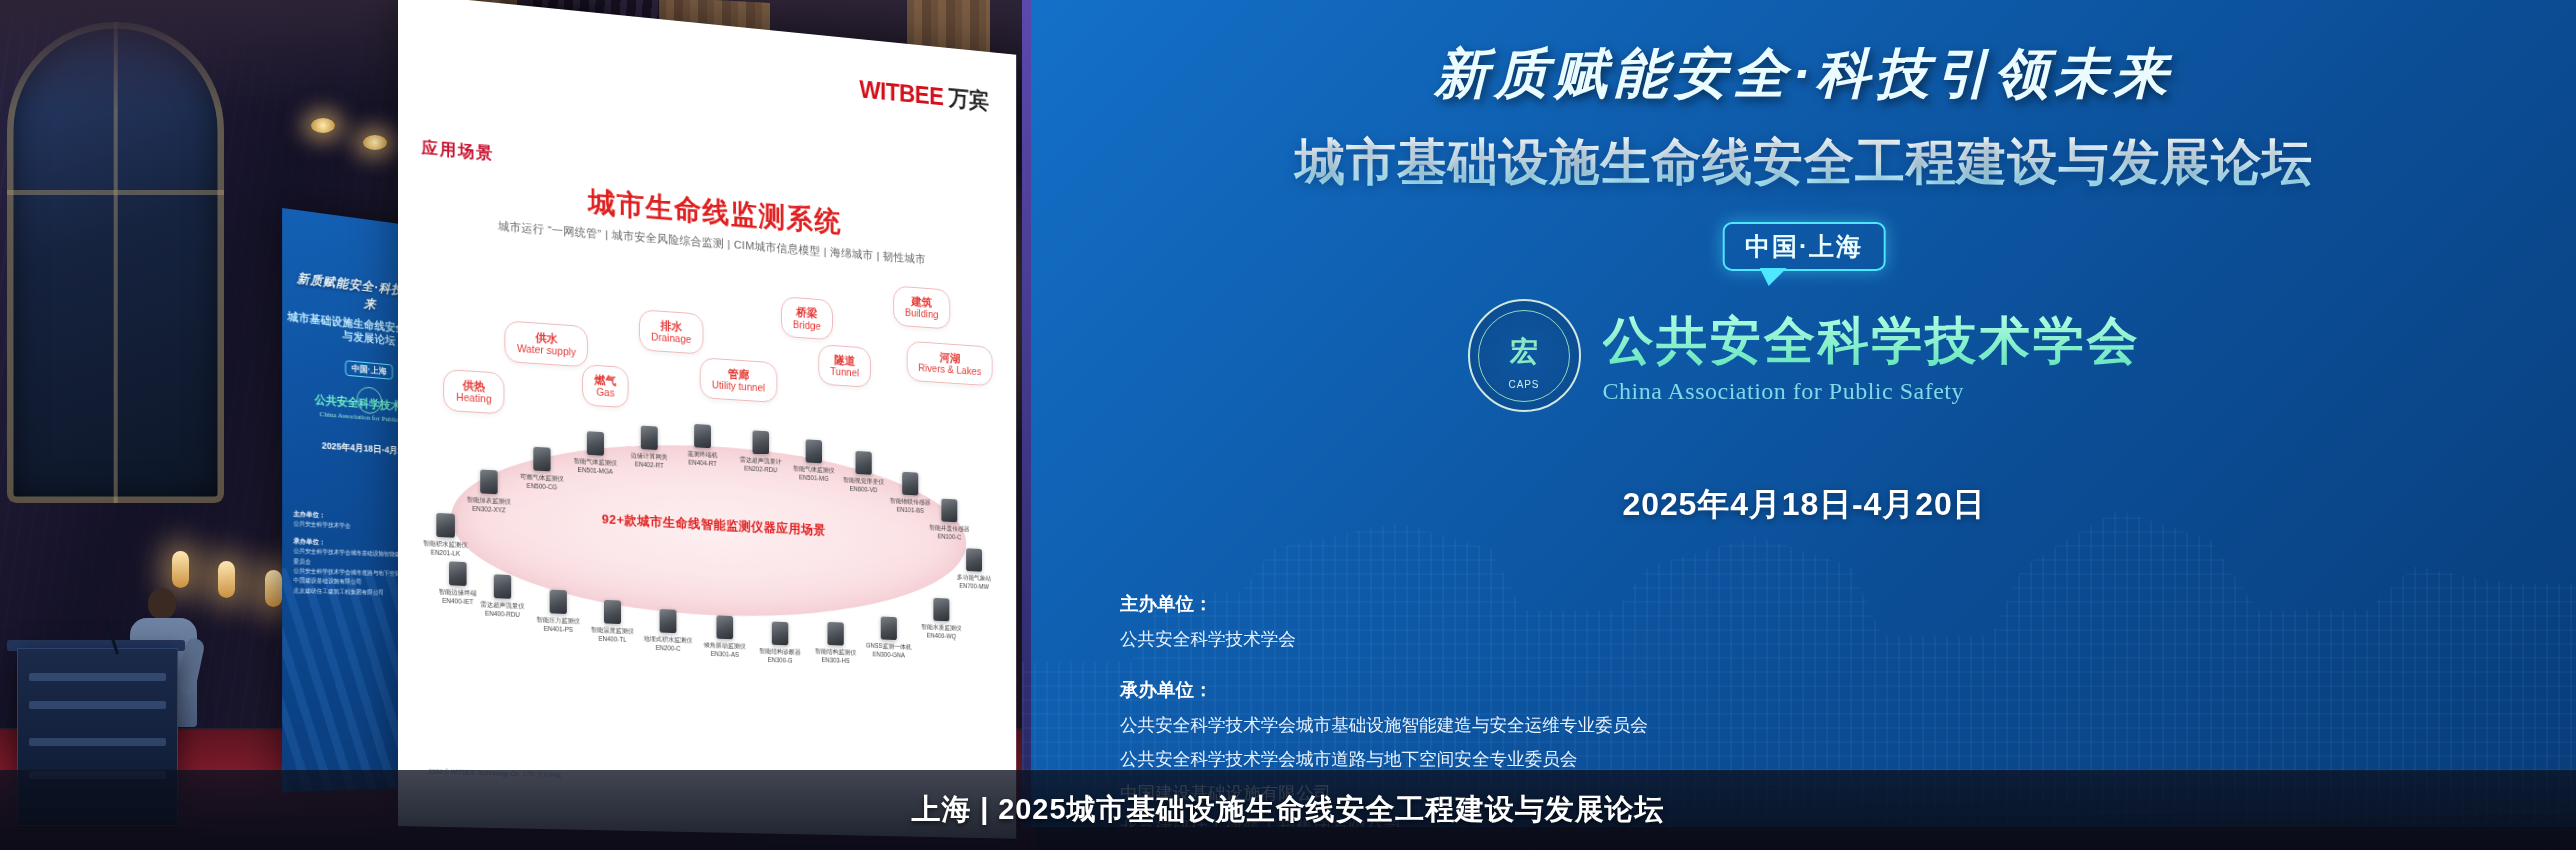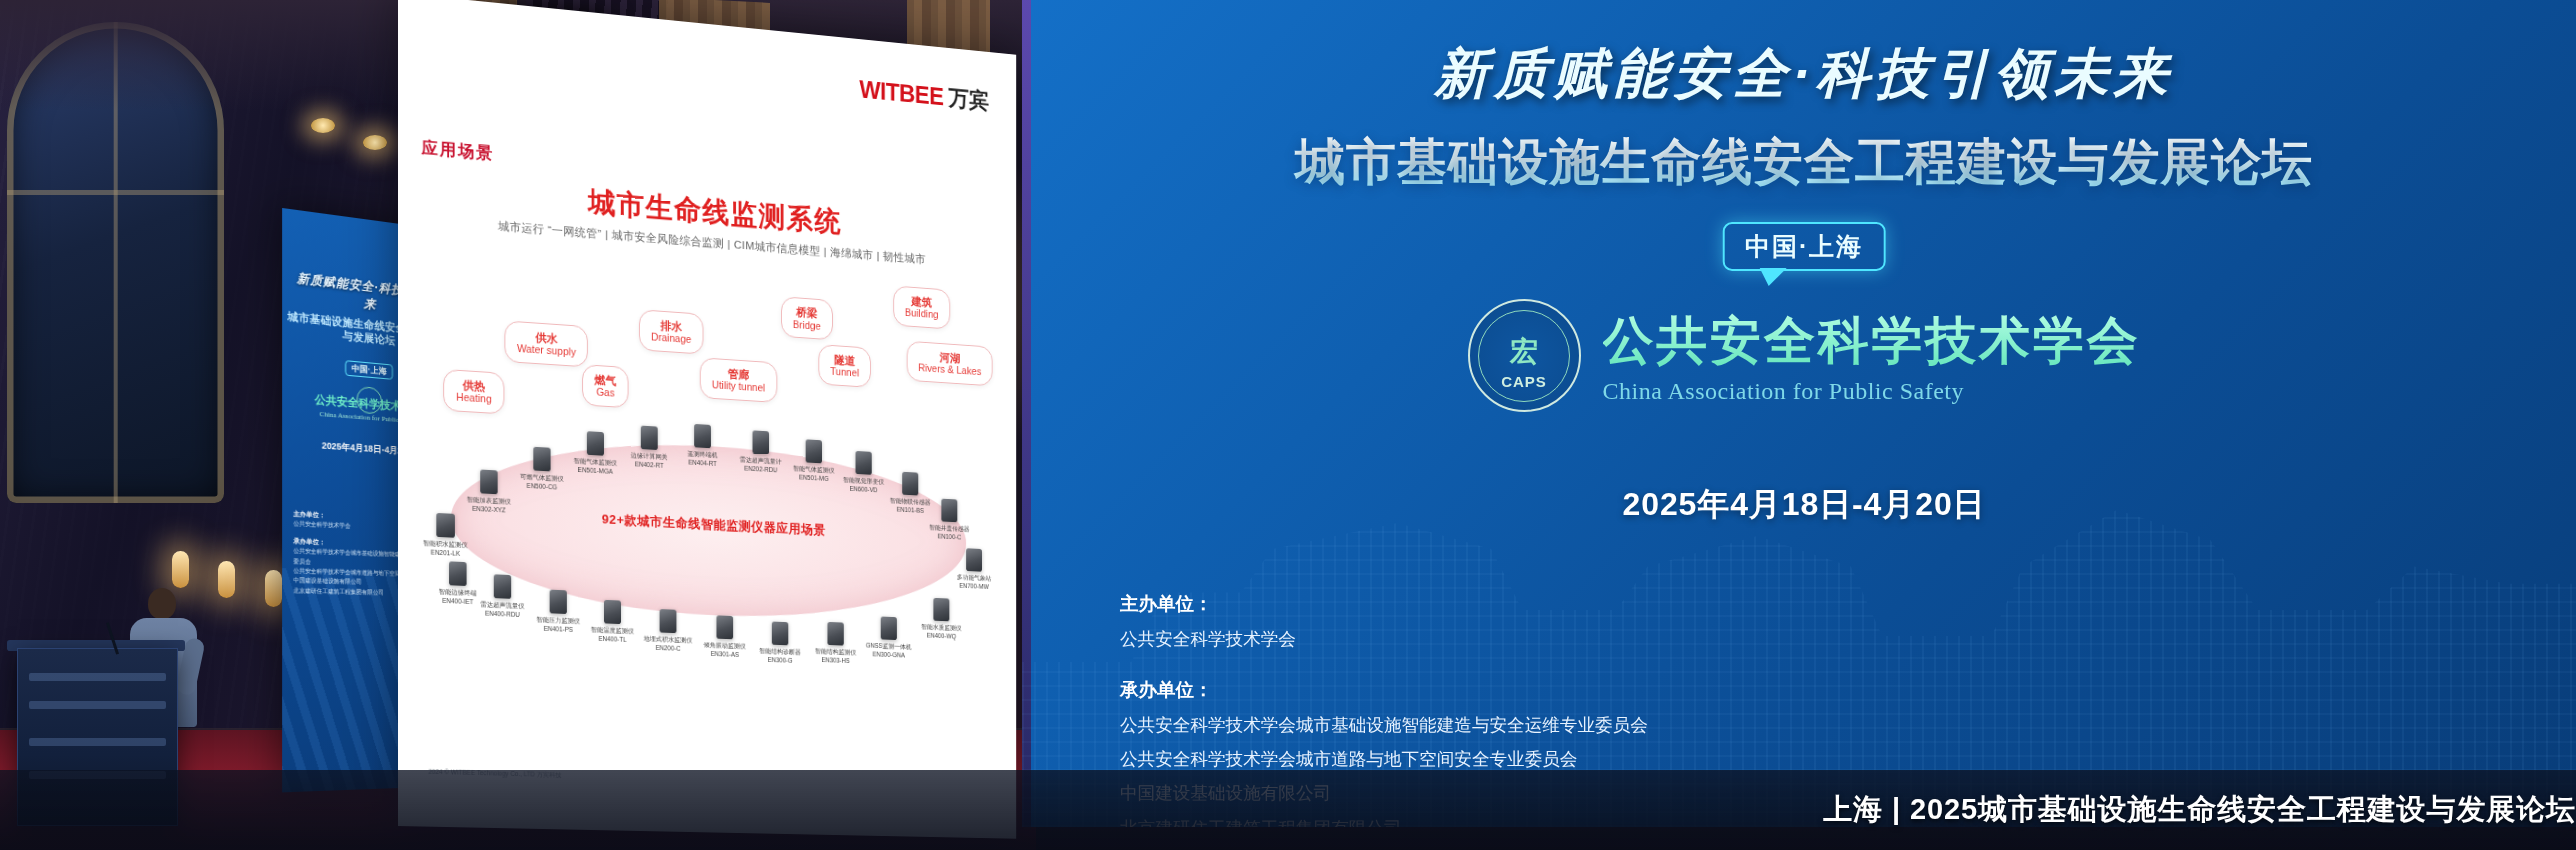--- a/index.html
+++ b/index.html
@@ -133,34 +133,34 @@
   .cn-badge2{position:absolute;left:50%;top:228px;transform:translateX(-50%);
     border:2.8px solid #4fe6ff;border-radius:9.3px;padding:5.6px 20.4px;color:#eafdff;font-size:25px;font-weight:700;letter-spacing:1.9px;
     box-shadow:0 0 16.7px rgba(80,230,255,.45);}
   .cn-badge2::after{content:"";position:absolute;left:22%;bottom:-17.6px;width:0;height:0;
     border-left:9.3px solid transparent;border-right:18.5px solid transparent;border-top:18.5px solid #4fe6ff;}
   .assoc-row{position:absolute;left:0;right:0;top:305px;display:flex;align-items:center;justify-content:center;gap:22px;}
   .caps-seal{width:109px;height:109px;border-radius:50%;border:2.8px solid #cfe9e0;position:relative;
     background:radial-gradient(circle,#0e56a1 0%,#0b4a8d 100%);flex:none;}
   .caps-seal .ring{position:absolute;inset:8.3px;border-radius:50%;border:1.9px solid #8fd9bd;}
   .caps-seal .ch{position:absolute;left:50%;top:46%;transform:translate(-50%,-50%);color:#8fe8c3;font-size:28px;font-weight:700;}
-  .caps-seal .cp{position:absolute;left:50%;bottom:20.4px;transform:translateX(-50%);color:#cfeee0;font-size:15px;font-weight:700;letter-spacing:0.9px;}
+  .caps-seal .cp{position:absolute;left:50%;bottom:20.4px;transform:translateX(-50%);color:#cfeee0;font-size:10px;font-weight:400;letter-spacing:0.9px;}
   .assoc-txt .cn{font-size:51px;font-weight:800;letter-spacing:2.8px;
     background:linear-gradient(180deg,#b9ffe6,#5ce3b8);-webkit-background-clip:text;background-clip:text;color:transparent;}
   .assoc-txt .en{font-size:24px;color:#7fd9e8;font-family:"Liberation Serif",serif;letter-spacing:0.5px;margin-top:1.9px;}
   .date-line{position:absolute;left:0;right:0;top:489px;text-align:center;color:#fff;font-size:32px;font-weight:800;letter-spacing:0.9px;
     text-shadow:0 1.9px 7.4px rgba(0,0,0,.4);}
   .orgs{position:absolute;left:98px;top:592px;color:#e8f3ff;font-size:17.6px;line-height:1.95;}
   .orgs .h{font-weight:800;color:#fff;font-size:18.5px;}
   .orgs .gap{height:15px;}
 
   
   .caption-bar{position:absolute;left:0;bottom:0;width:100%;height:80px;
     background:linear-gradient(180deg,rgba(12,18,34,.78) 0%, rgba(8,12,24,.92) 100%);
-    display:flex;align-items:center;justify-content:flex-end;}
+    display:flex;align-items:center;justify-content:center;}
   .caption-bar .txt{color:#fff;font-size:29px;font-weight:700;letter-spacing:0.9px;text-shadow:0 1.9px 5.6px rgba(0,0,0,.7);}
 </style>
 </head>
 <body>
 
 <div class="stage">
 
   <div class="venue">
     <div class="wall-marble"></div>
     <div class="arch-window"></div>

